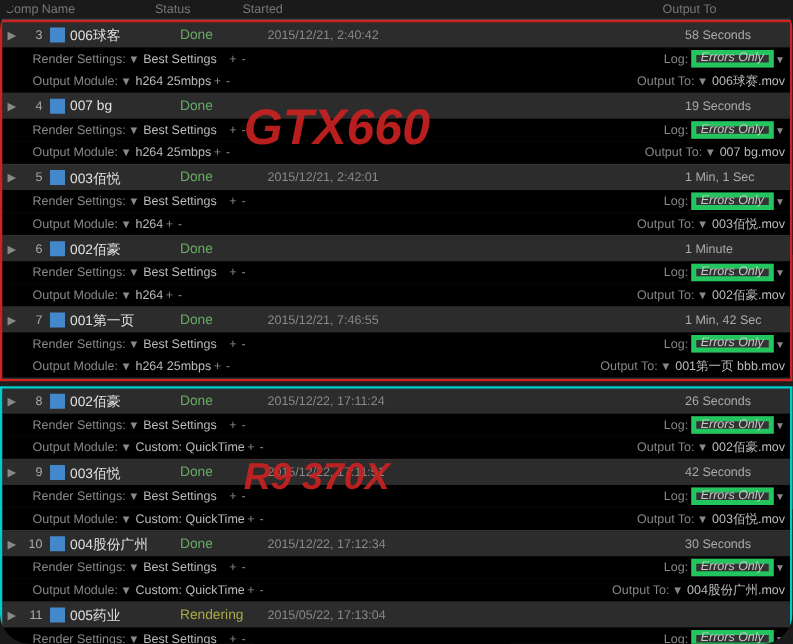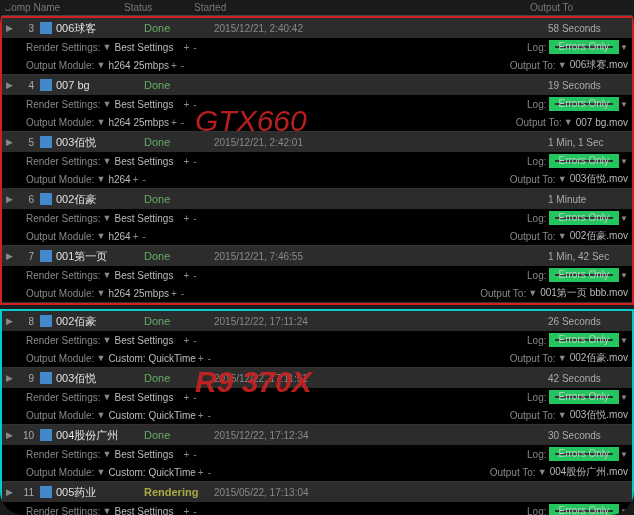--- a/index.html
+++ b/index.html
@@ -81,21 +81,20 @@
       margin-right: 8px;
     }
 
     .status-done {
       color: #66aa66;
       min-width: 70px;
     }
     .status-rendering {
       color: #aaaa44;
       min-width: 70px;
-      font-weight: bold;
     }
 
     .timestamp {
       color: #888;
       min-width: 120px;
       font-size: 10px;
     }
 
     .duration {
       color: #aaa;
@@ -112,26 +111,27 @@
     .value {
       color: #bbb;
       font-size: 10px;
       margin-right: 8px;
     }
 
     .errors-only {
       color: #c8c8c8;
       font-size: 10px;
       background: #333;
-      border: 6px solid #22c55e;
+      border: 4px solid #22c55e;
       padding: 0 4px;
       height: 14px;
       line-height: 14px;
       display: inline-flex;
       align-items: center;
+      font-style: italic;
     }
 
     .dropdown-arrow {
       color: #888;
       font-size: 8px;
       margin-left: 1px;
     }
 
     .module-value {
       color: #bbb;
@@ -257,21 +257,21 @@
           <span class="module-value">h264 25mbps</span>
           <span class="plus-minus">+</span>
           <span class="plus-minus">-</span>
           <div class="flex-spacer"></div>
           <span class="label">Output To:</span>
           <span class="toggle-arrow">▼</span>
           <span class="output-file">007 bg.mov</span>
         </div>
       </div>
 
-      <div style="position:absolute;left:195px;top:104px;color:#cc2222;font-size:30px;font-weight:normal;font-style:italic;opacity:0.9;pointer-events:none;z-index:10;">GTX660</div>
+      <div style="position:absolute;left:195px;top:80px;color:#cc2222;font-size:40px;font-weight:bold;font-style:italic;opacity:0.9;pointer-events:none;z-index:10;">GTX660</div>
 
       <div class="render-item">
         <div class="item-row main-row">
           <span class="toggle-arrow">▶</span>
           <span class="row-num">5</span>
           <span class="color-box" style="background:#4488cc;"></span>
           <span class="comp-name">003佰悦</span>
           <span class="status-done">Done</span>
           <span class="timestamp">2015/12/21, 2:42:01</span>
           <div class="flex-spacer"></div>

